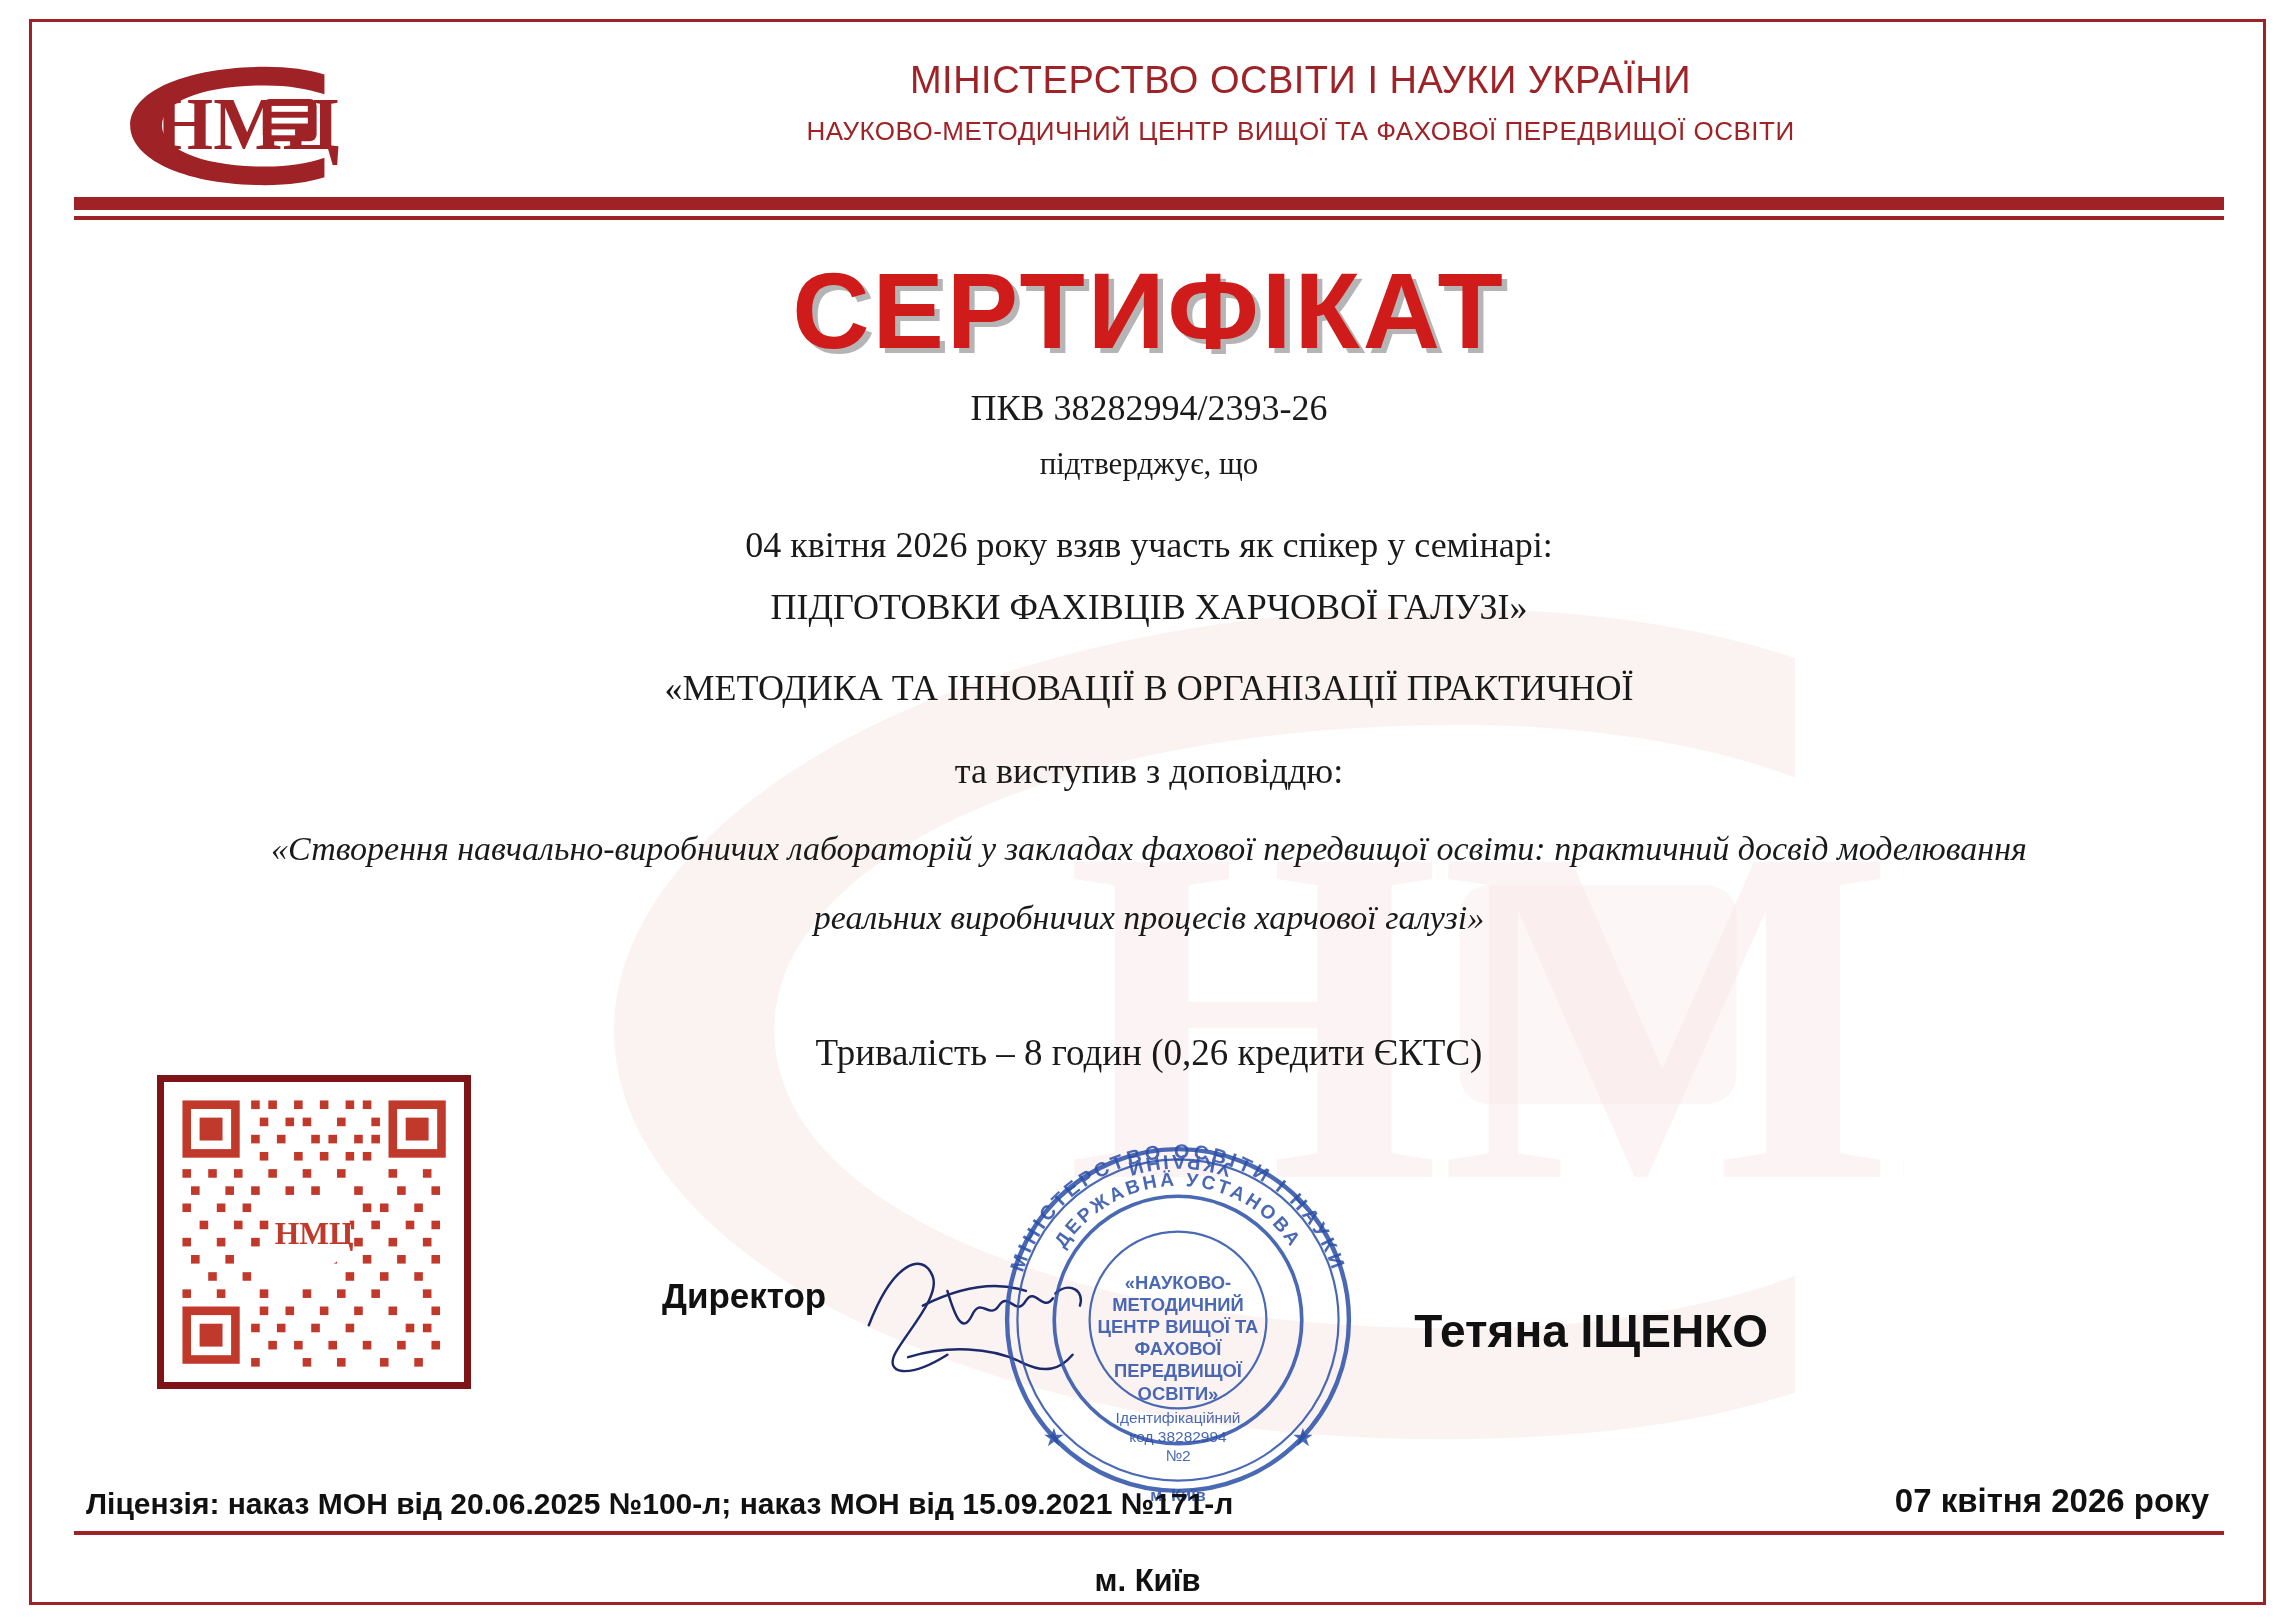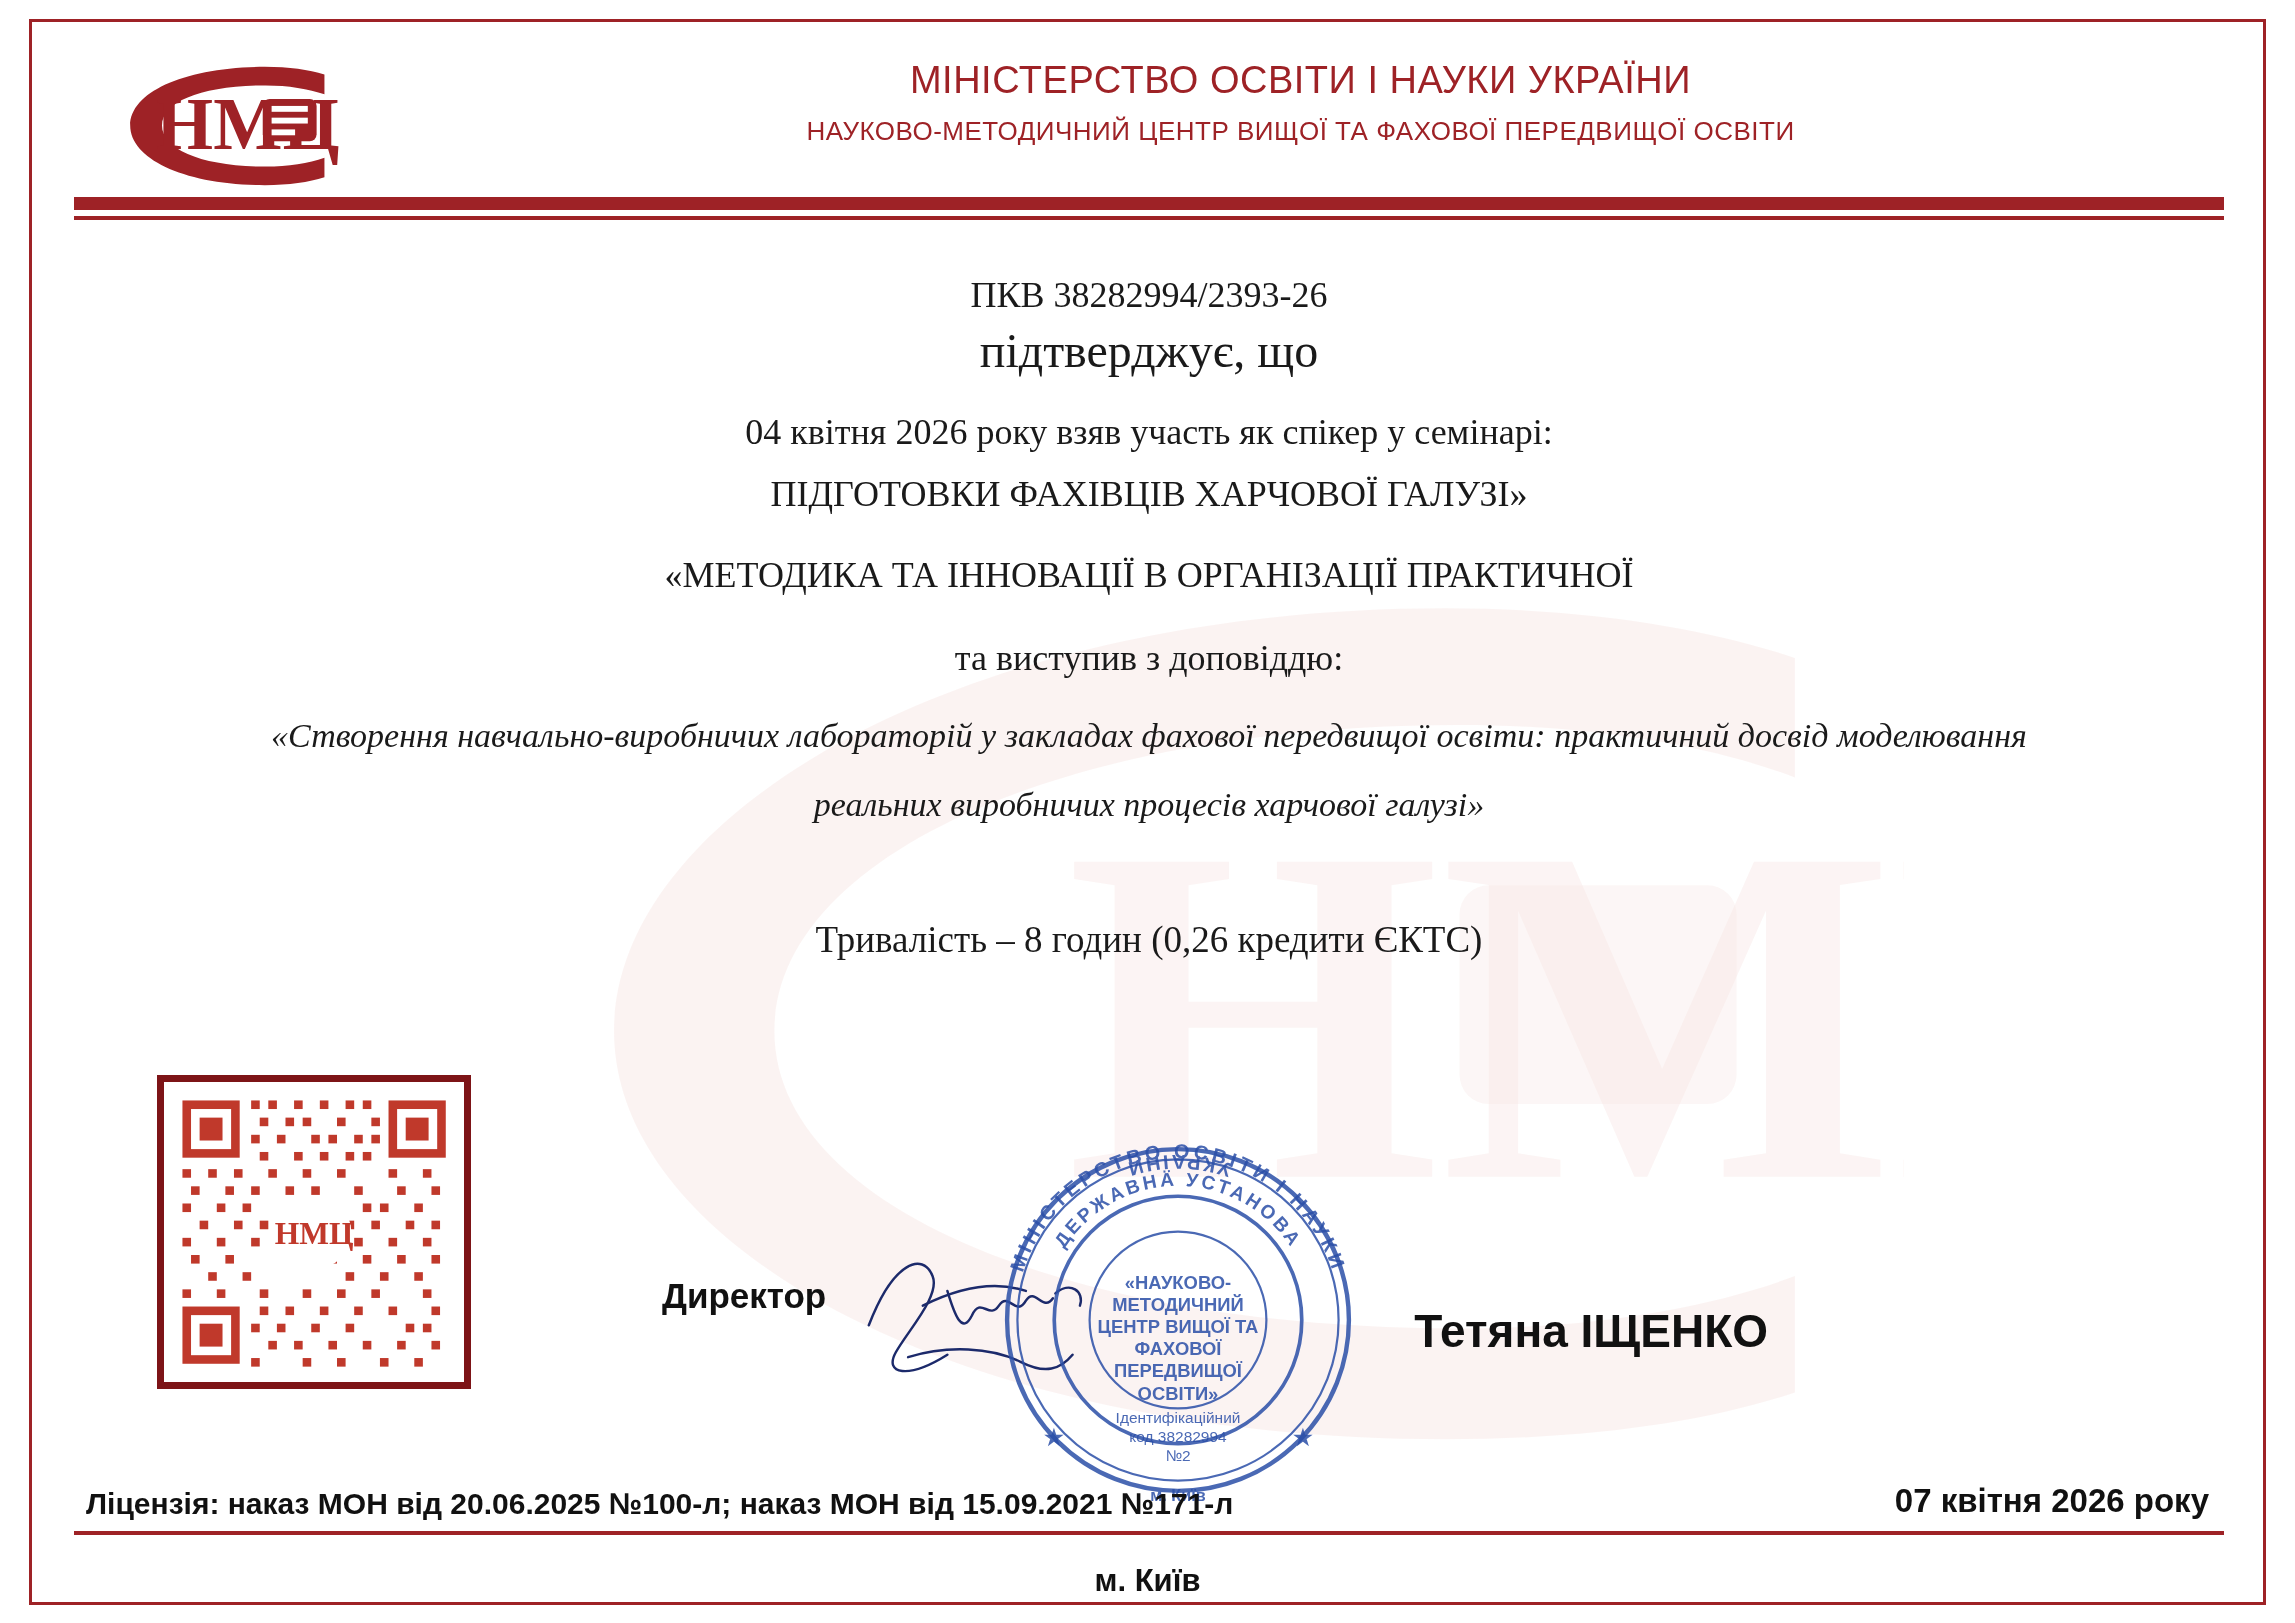--- a/index.html
+++ b/index.html
@@ -112,21 +112,21 @@
     text-shadow: 5.4px 5.4px 0 rgba(120,120,120,0.55);
   }
 
   .cert-number {
     font-size: 36px;
     line-height: 55px;
     margin-top: 12.8px;
     color: #1a1a1a;
   }
   .confirm-line {
-    font-size: 48px;
+    font-size: 31px;
     line-height: 55px;
     color: #1a1a1a;
   }
   .recipient {
     font-family: "Liberation Serif", serif;
     font-weight: bold;
     font-size: 49px;
     line-height: 74px;
     color: #9e2226;
     margin-top: 10.8px;
@@ -297,20 +297,21 @@
   </div>
   <div class="header-text">
     <div class="header-line1">МІНІСТЕРСТВО ОСВІТИ І НАУКИ УКРАЇНИ</div>
     <div class="header-line2">НАУКОВО-МЕТОДИЧНИЙ ЦЕНТР ВИЩОЇ ТА ФАХОВОЇ ПЕРЕДВИЩОЇ ОСВІТИ</div>
   </div>
   <div class="header-rule"></div>
   <div class="header-rule-thin"></div>
 </div>
 
 <div class="content">
+  <div class="cert-title">СЕРТИФІКАТ</div>
   <div class="cert-number">ПКВ 38282994/2393-26</div>
   <div class="confirm-line">підтверджує, що</div>
   <div class="participation">04 квітня 2026 року взяв участь як спікер у семінарі:</div>
   <div class="seminar-title" style="margin-top:0">ПІДГОТОВКИ ФАХІВЦІВ ХАРЧОВОЇ ГАЛУЗІ»</div>
   <div class="seminar-title">«МЕТОДИКА ТА ІННОВАЦІЇ В ОРГАНІЗАЦІЇ ПРАКТИЧНОЇ</div>
   <div class="report-intro">та виступив з доповіддю:</div>
   <div class="report-title">«Створення навчально-виробничих лабораторій у закладах фахової передвищої освіти: практичний досвід моделювання</div>
   <div class="report-title" style="margin-top:0">реальних виробничих процесів харчової галузі»</div>
   <div class="duration">Тривалість – 8 годин (0,26 кредити ЄКТС)</div>
 </div>

